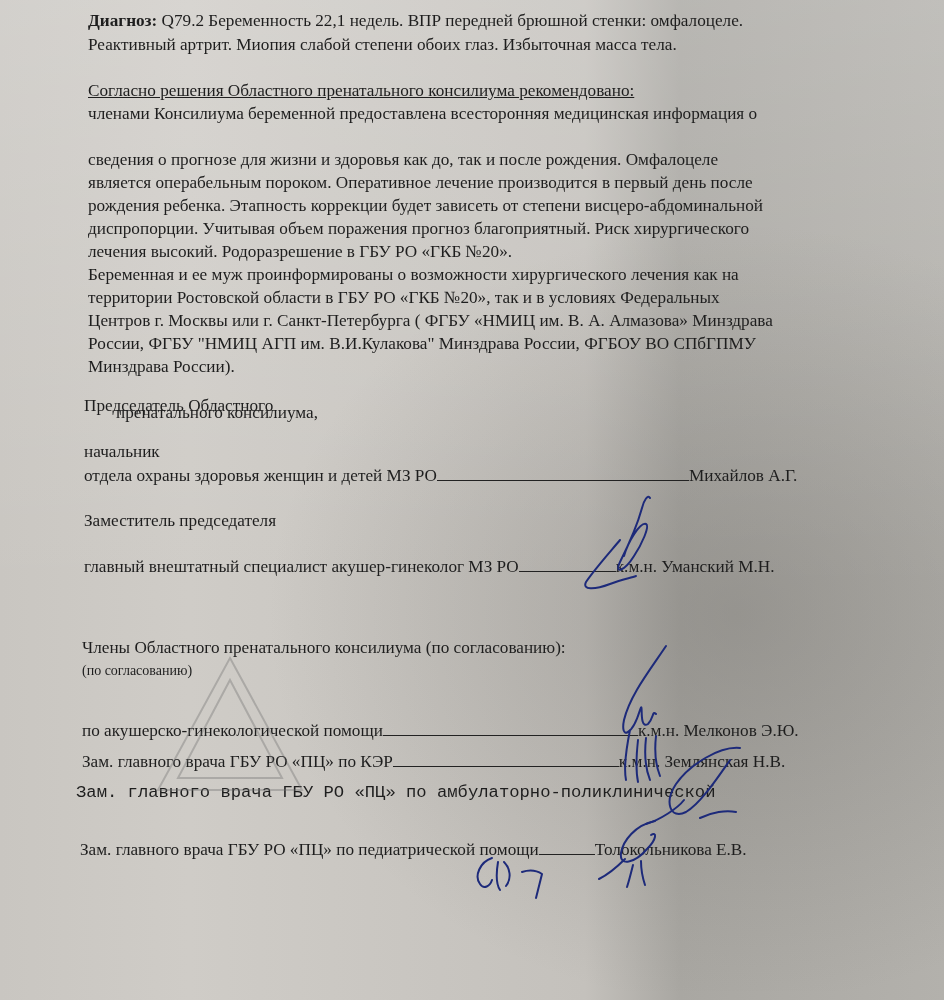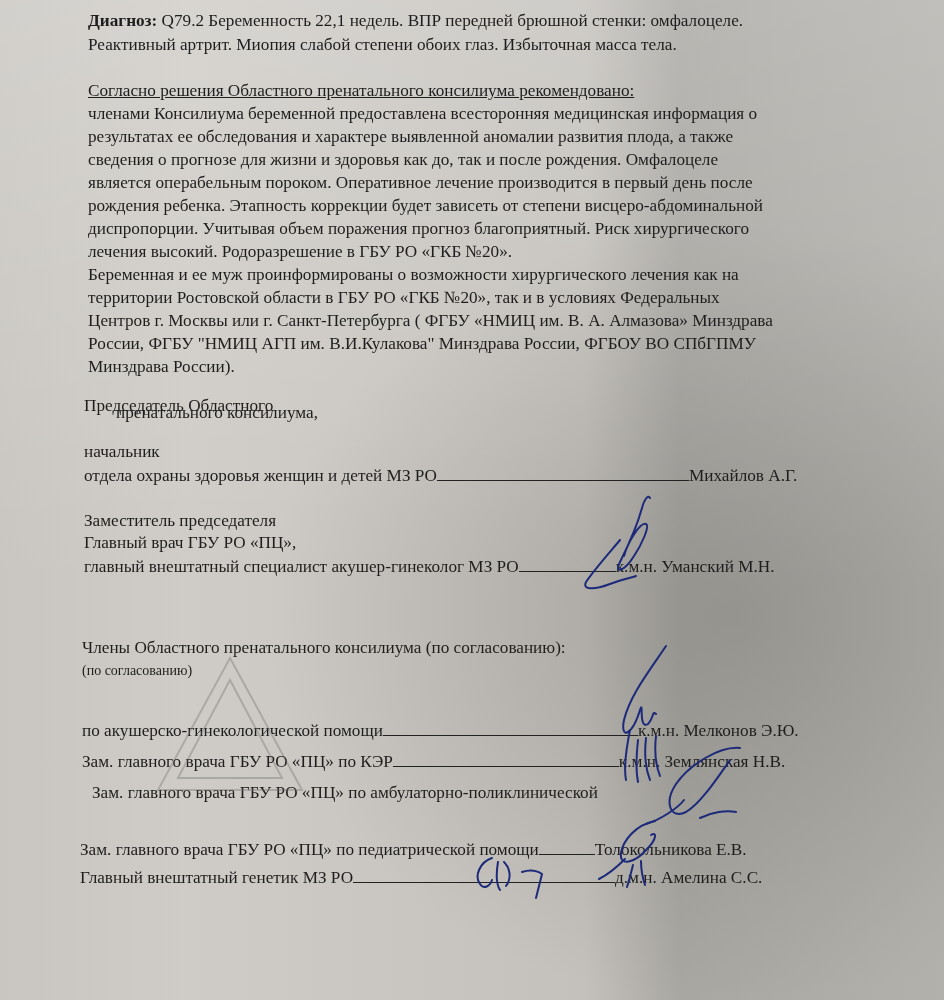--- a/index.html
+++ b/index.html
@@ -29,53 +29,50 @@
 <body>
 
 <div class="paper">
 
   <div class="line" style="left:88px; top:10px;"><b>Диагноз:</b><span> Q79.2 Беременность 22,1 недель. ВПР передней брюшной стенки: омфалоцеле.</span></div>
   <div class="line" style="left:88px; top:34px;">Реактивный артрит. Миопия слабой степени обоих глаз. Избыточная масса тела.</div>
 
   <div class="line u" style="left:88px; top:80px;">Согласно решения Областного пренатального консилиума рекомендовано:</div>
 
   <div class="line" style="left:88px; top:103px;">членами Консилиума беременной предоставлена всесторонняя  медицинская информация о</div>
-  <div class="line" style="left:88px; top:126px;">результатах ее обследования и характере выявленной аномалии развития  плода, а также</div>
   <div class="line" style="left:88px; top:149px;">сведения о прогнозе для жизни и здоровья как до, так и после рождения. Омфалоцеле</div>
   <div class="line" style="left:88px; top:172px;">является операбельным пороком.  Оперативное лечение производится в первый день после</div>
   <div class="line" style="left:88px; top:195px;">рождения ребенка.  Этапность коррекции будет зависеть от степени висцеро-абдоминальной</div>
   <div class="line" style="left:88px; top:218px;">диспропорции. Учитывая объем поражения прогноз благоприятный. Риск хирургического</div>
   <div class="line" style="left:88px; top:241px;">лечения высокий. Родоразрешение в ГБУ РО «ГКБ №20».</div>
   <div class="line" style="left:88px; top:264px;">Беременная и ее муж проинформированы о возможности хирургического лечения как на</div>
   <div class="line" style="left:88px; top:287px;">территории Ростовской области в ГБУ РО «ГКБ №20», так и в условиях Федеральных</div>
   <div class="line" style="left:88px; top:310px;text-align:center;">Центров г. Москвы или г. Санкт-Петербурга ( ФГБУ «НМИЦ им. В. А. Алмазова» Минздрава</div>
   <div class="line" style="left:88px; top:333px;">России,  ФГБУ "НМИЦ АГП им. В.И.Кулакова" Минздрава России, ФГБОУ ВО СПбГПМУ</div>
   <div class="line" style="left:88px; top:356px;">Минздрава России).</div>
 
   <div class="line" style="left:84px; top:395px;">Председатель Областного</div>
   <div class="line" style="left:84px; top:402px;margin-left:32px;">пренатального консилиума,</div>
   <div class="line" style="left:84px; top:441px;">начальник</div>
   <div class="line" style="left:84px; top:464px;"><span>отдела охраны здоровья женщин и детей МЗ РО</span><span class="blank" style="width:252px;"></span><span>Михайлов А.Г.</span></div>
 
   <div class="line" style="left:84px; top:510px;">Заместитель председателя</div>
-  <div class="line" style="left:84px; top:532px;">Главный врач ГБУ РО «ПЦ»,</div>
   <div class="line" style="left:84px; top:555px;"><span>главный внештатный специалист акушер-гинеколог МЗ РО</span><span class="blank" style="width:97px;"></span><span>к.м.н.  Уманский М.Н.</span></div>
 
   <div class="line" style="left:82px; top:637px;text-align:center;">Члены Областного пренатального консилиума (по согласованию):</div>
   <div class="line sm" style="left:82px; top:660px;">(по согласованию)</div>
 
   <div class="line" style="left:82px; top:719px;"><span>по акушерско-гинекологической помощи</span><span class="blank" style="width:255px;"></span><span>к.м.н. Мелконов Э.Ю.</span></div>
 
   <div class="line" style="left:82px; top:750px;"><span>Зам. главного врача ГБУ РО «ПЦ» по КЭР</span><span class="blank" style="width:226px;"></span><span>к.м.н. Землянская Н.В.</span></div>
 
-  <div class="line" style="left:92px; top:782px;">Зам. главного врача ГБУ РО «ПЦ» по амбулаторно-поликлинической</div>
+  <div class="line" style="left:76px; top:782px;font-family:Liberation Mono, monospace;">Зам. главного врача ГБУ РО «ПЦ» по амбулаторно-поликлинической</div>
 
   <div class="line" style="left:80px; top:838px;"><span>Зам. главного врача ГБУ РО «ПЦ» по педиатрической помощи</span><span class="blank" style="width:56px;"></span><span>Толокольникова Е.В.</span></div>
 
-  <div class="line" style="left:80px; top:866px;"><span>Главный внештатный генетик МЗ РО</span><span class="blank" style="width:262px;"></span><span>д.м.н. Амелина С.С.</span></div>
 
   <svg class="stamp" viewBox="0 0 160 150">
     <path d="M80 8 L152 140 L8 140 Z"></path>
     <path d="M80 30 L132 128 L28 128 Z"></path>
   </svg>
 
   <svg class="sig" style="left:580px; top:490px;" width="110" height="110" viewBox="0 0 110 110">
     <path d="M70 8 C68 4 64 10 62 18 C56 40 46 60 40 72 C34 84 44 82 54 66 C62 54 70 36 66 34 C60 32 48 52 44 66 M40 50 C30 62 14 80 6 92 C2 100 14 100 30 94 C40 90 50 88 56 86"></path>
   </svg>
   <svg class="sig" style="left:590px; top:640px;" width="100" height="150" viewBox="0 0 100 150">

